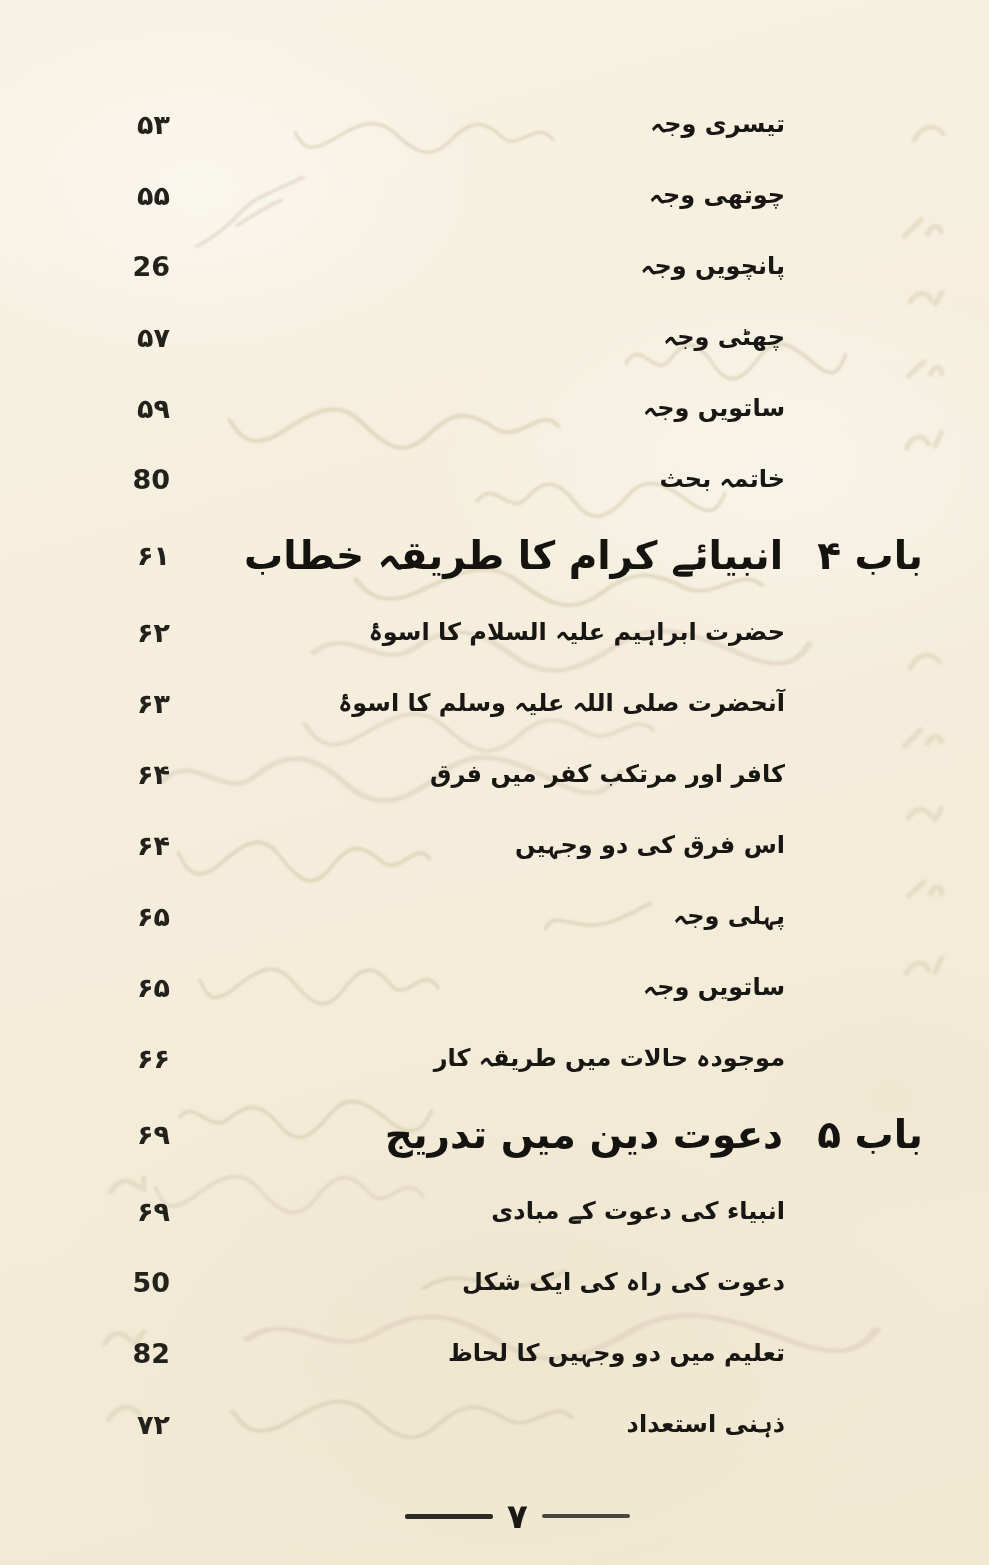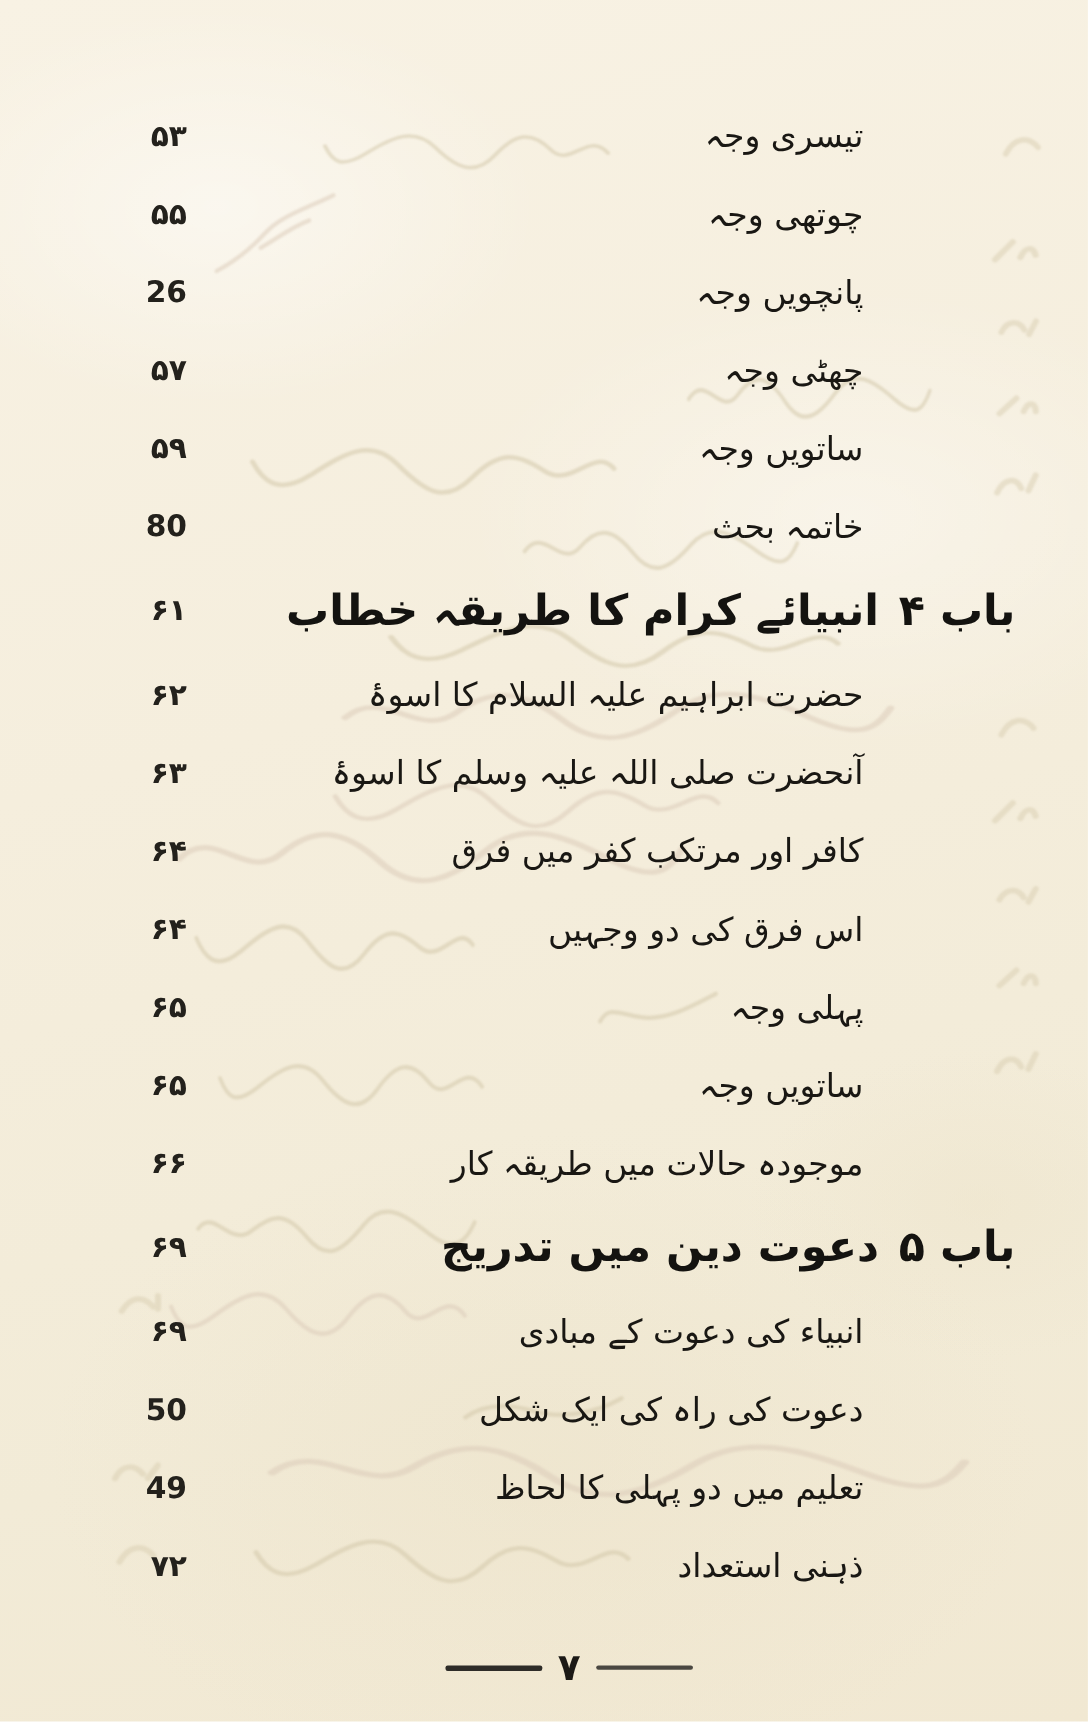--- a/index.html
+++ b/index.html
@@ -34,24 +34,24 @@
   .row{position:relative;height:71px;}
   .row.chapter{height:82px;}
   .num{
     position:absolute;left:100px;top:50%;transform:translateY(-50%);
     width:70px;text-align:right;
     font-size:27px;font-weight:600;color:#23211c;direction:rtl;
   }
   .title{
     position:absolute;right:204px;top:50%;transform:translateY(-50%);
     direction:rtl;white-space:nowrap;
-    font-size:30px;color:#191713;letter-spacing:0;
+    font-size:24px;color:#191713;letter-spacing:0;font-weight:bold;
   }
   .row.chapter .title{right:66px;font-size:39px;font-weight:700;color:#141310;}
-  .chapter-label{display:inline-block;margin-left:18px;}
+  .chapter-label{display:inline-block;margin-left:34px;}
   .chapter-label:empty{display:none;margin:0;}
 
   
   .footer{
     position:absolute;top:1488px;left:0;width:989px;height:56px;
     display:flex;align-items:center;justify-content:center;gap:14px;
     padding-left:46px;box-sizing:border-box;
   }
   .dash{width:88px;height:5px;background:#2e2c28;border-radius:2px;filter:blur(.4px);}
   .dash.thin{height:4px;opacity:.85;}
@@ -298,22 +298,22 @@
     <span class="num">۶۹</span>
     <span class="title"><span class="title-text">انبیاء کی دعوت کے مبادی</span></span>
   </div>
 
   <div class="row item">
     <span class="num">50</span>
     <span class="title"><span class="title-text">دعوت کی راہ کی ایک شکل</span></span>
   </div>
 
   <div class="row item">
-    <span class="num">49</span>
-    <span class="title"><span class="title-text">تعلیم میں دو پہلی کا لحاظ</span></span>
+    <span class="num">82</span>
+    <span class="title"><span class="title-text">تعلیم میں دو وجہیں کا لحاظ</span></span>
   </div>
 
   <div class="row item">
     <span class="num">۷۲</span>
     <span class="title"><span class="title-text">ذہنی استعداد</span></span>
   </div>
 </div>
 
   <div class="footer">
     <span class="dash"></span>

